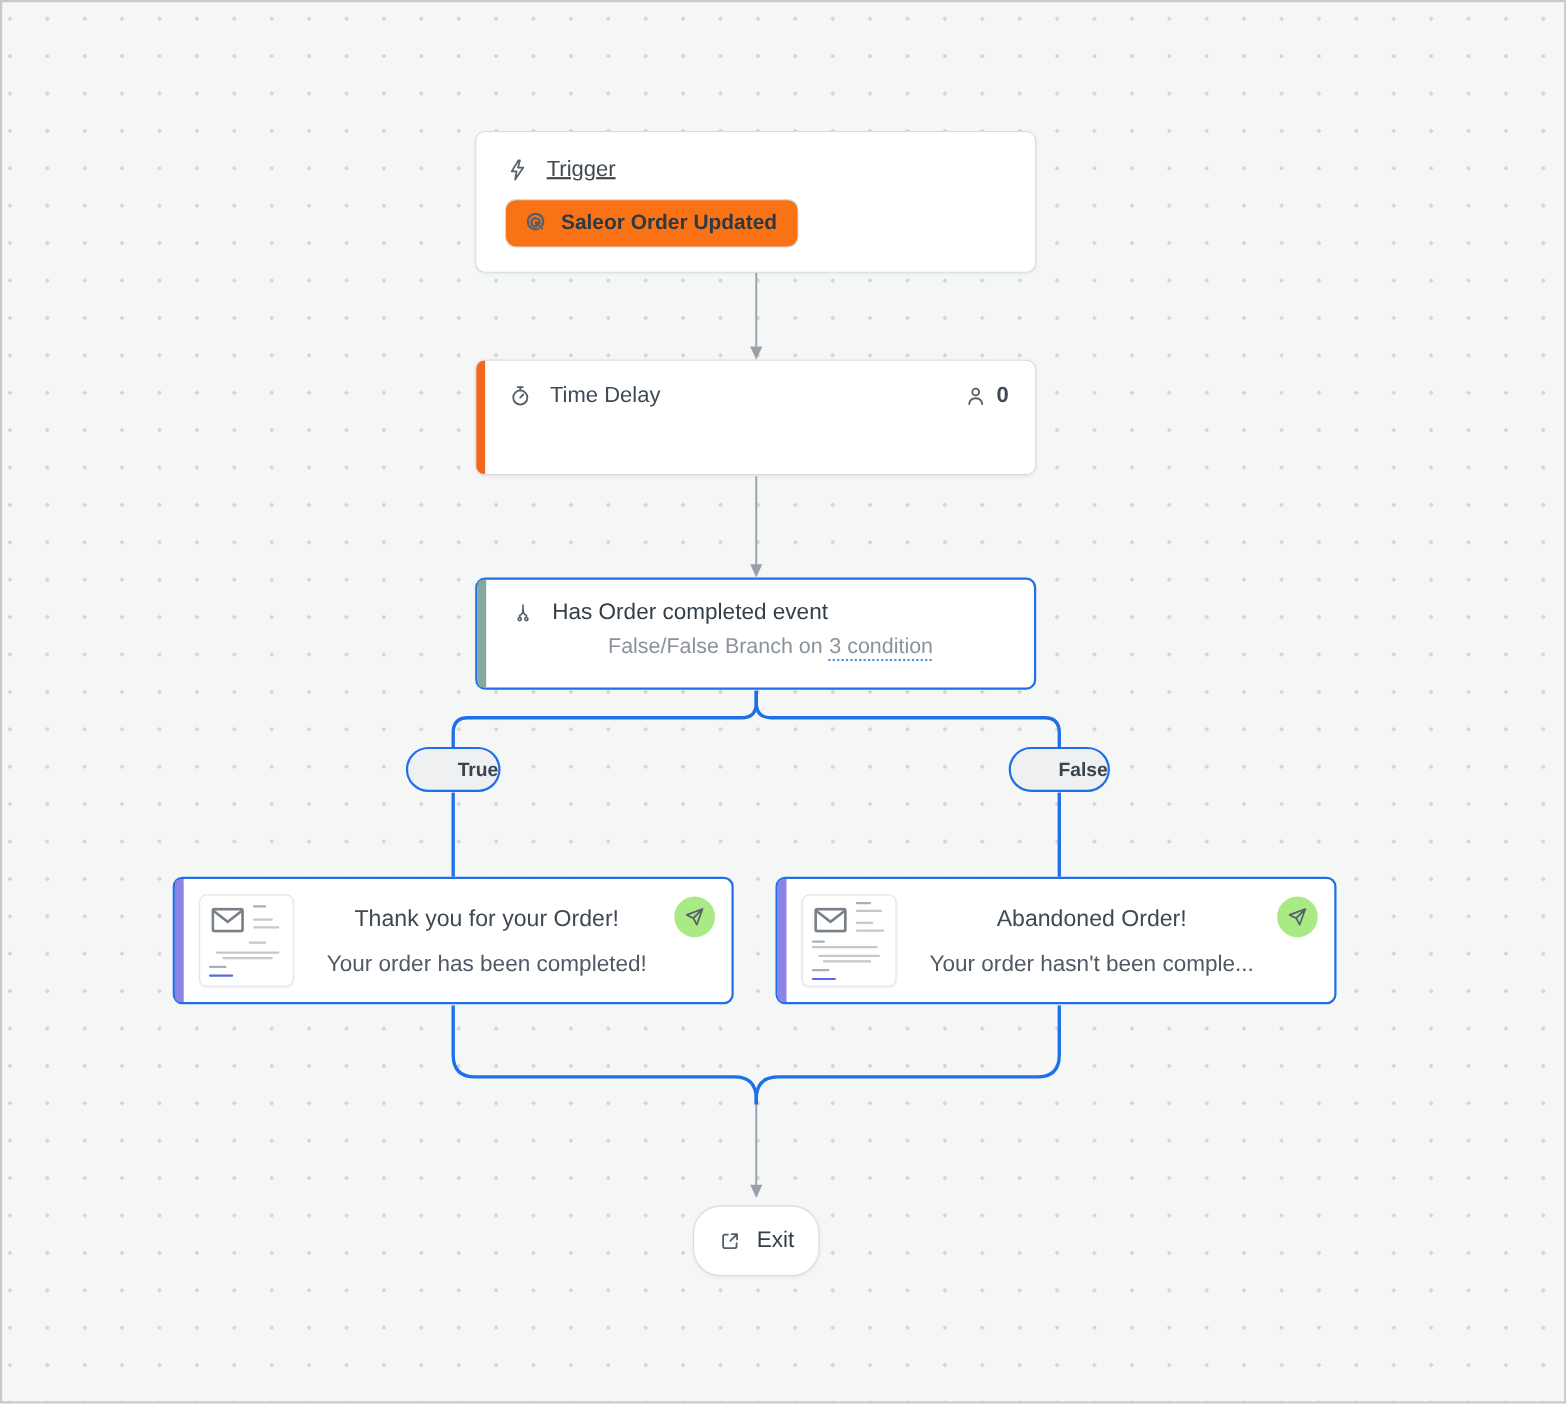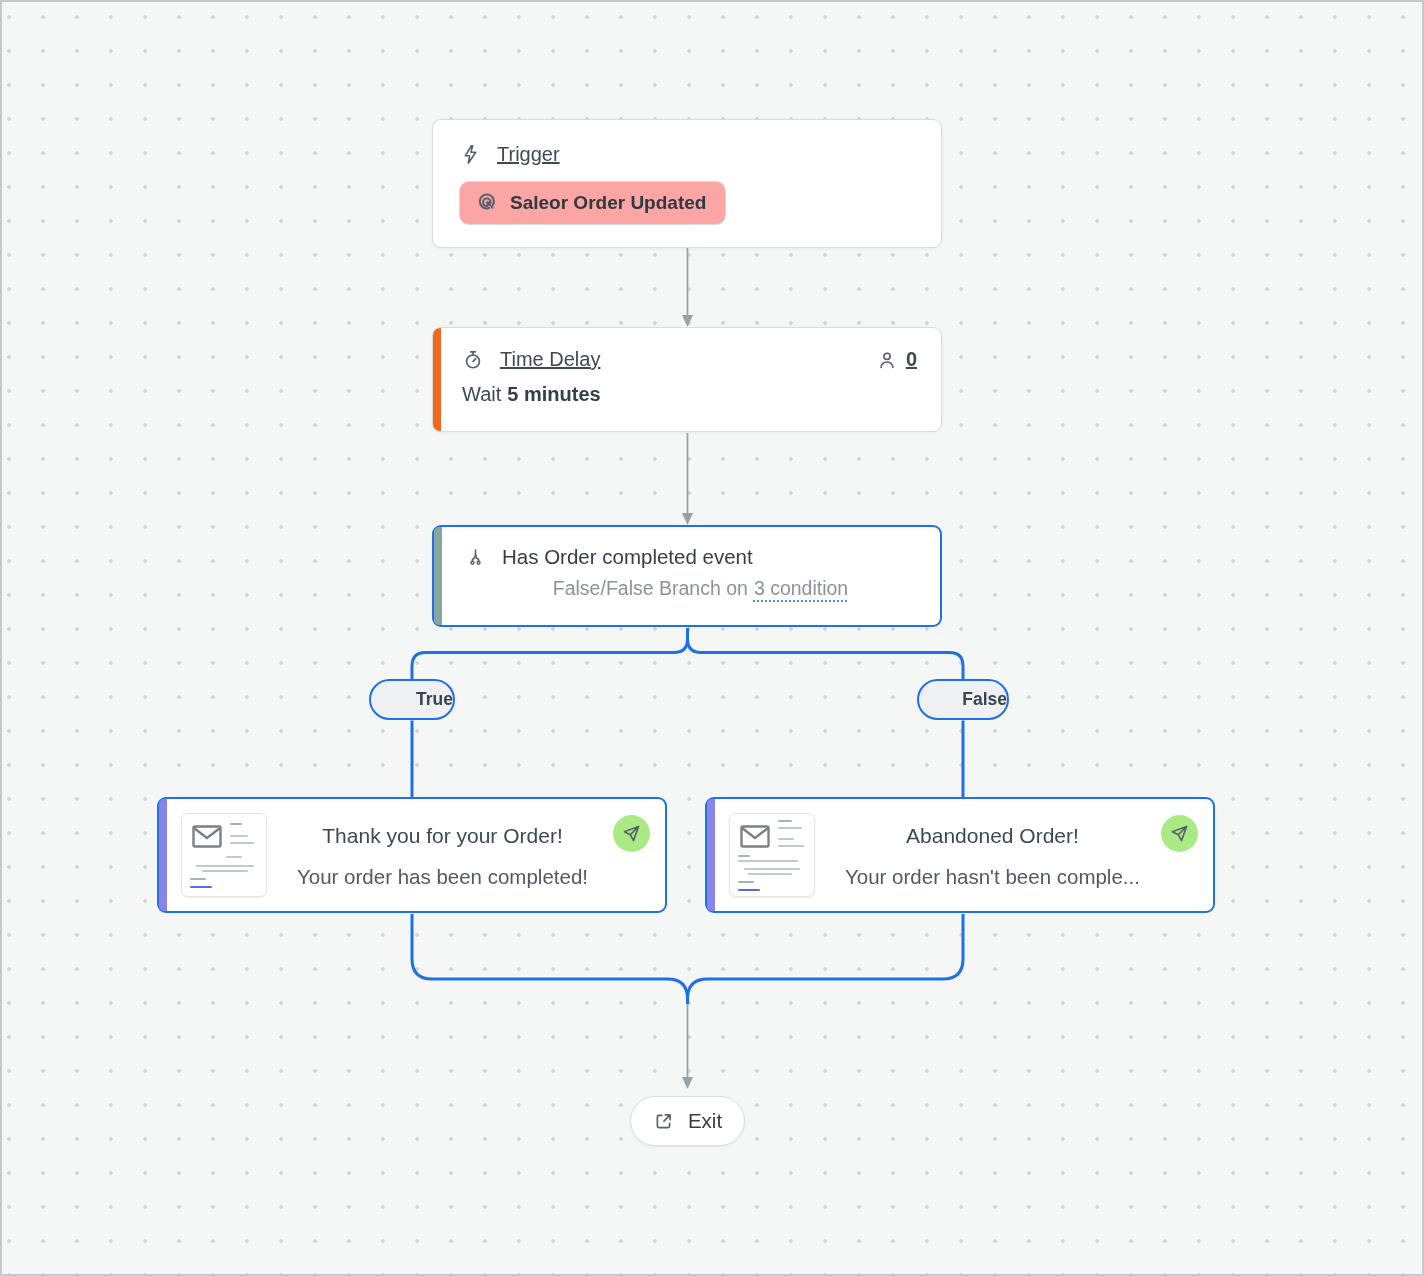--- a/index.html
+++ b/index.html
@@ -37,27 +37,27 @@
 
   .title-row { display: flex; align-items: center; color: #3e4953; font-size: 20px; }
   .icon { display: inline-flex; align-items: center; justify-content: center; color: #545f69; }
 
   
   .trigger-node { left: 430px; top: 117px; width: 510px; height: 129px; }
   .trigger-node .title-row { padding: 23px 0 0 27px; gap: 16px; text-decoration: underline; }
   .trigger-button {
     display: inline-flex; align-items: center; gap: 11px;
     margin: 15px 0 0 26px; padding: 9px 19px 10px 16px;
-    background: #fca5a5; border: 1px solid #d6dadd; border-radius: 10px;
+    background: #f97316; border: 1px solid #d6dadd; border-radius: 10px;
     font-size: 19px; font-weight: 700; color: #2e3942; cursor: pointer;
   }
 
   
   .delay-node { left: 430px; top: 325px; width: 510px; height: 105px; }
-  .delay-node .title-row { padding: 20px 24px 0 29px; gap: 16px; text-decoration: underline; }
+  .delay-node .title-row { padding: 20px 24px 0 29px; gap: 16px; }
   .spacer { flex: 1; }
   .audience { display: inline-flex; align-items: center; gap: 8px; font-weight: 600; color: #3e4953; }
   .delay-wait { padding: 12px 0 0 29px; font-size: 20px; color: #3e4953; }
   .delay-wait .bold { font-weight: 700; color: #333e49; margin-left: 6px; }
 
   
   .branch-node { left: 430px; top: 523px; width: 510px; height: 102px; }
   .branch-node .title-row { padding: 18px 0 0 31px; gap: 16px; color: #333e48; font-size: 20.5px; }
   .branch-subtitle { padding: 8px 0 0 27px; font-size: 19.5px; color: #8a929b; }
   .cond-prefix { margin-right: 6px; }
@@ -102,21 +102,21 @@
   .send-badge {
     position: absolute; right: 15px; top: 16px;
     width: 37px; height: 37px; border-radius: 50%;
     background: #a9ea85;
     display: flex; align-items: center; justify-content: center;
     color: #28591c;
   }
 
   
   .exit-node {
-    left: 628px; top: 1094px; width: 115px; height: 50px;
+    left: 628px; top: 1094px; width: 115px; height: 64px;
     display: flex; align-items: center; justify-content: center; gap: 14px;
     font-size: 20.5px; color: #333e48; cursor: pointer; border-radius: 25px;
   }
 </style>
 </head>
 <body>
 
 <div class="canvas">
 
   <svg class="connectors">
@@ -174,23 +174,20 @@
       <span class="spacer"></span>
       <span class="audience">
         <span class="icon">
           <svg width="22" height="22" viewBox="0 0 24 24" fill="none" stroke="currentColor" stroke-width="1.8" stroke-linecap="round">
             <circle cx="12" cy="8" r="3.4"></circle>
             <path d="M5.5 20 Q6.3 14.2 12 14.2 Q17.7 14.2 18.5 20"></path>
           </svg>
         </span>
         <span>0</span>
       </span>
-    </div>
-    <div class="delay-wait">
-      <span>Wait</span><span class="bold">5 minutes</span>
     </div>
   </div>
 
   <div class="card blue-border branch-node">
     <div class="accent-bar" style="background:#84a79f; border-radius:5px 0 0 5px;"></div>
     <div class="title-row">
       <span class="icon">
         <svg width="21" height="21" viewBox="0 0 24 24" fill="none" stroke="currentColor" stroke-width="1.7" stroke-linecap="round">
           <path d="M12 3.5 V8.5"></path>
           <path d="M12 8.5 Q12 12.5 8.5 14.2 L8.5 16"></path>

